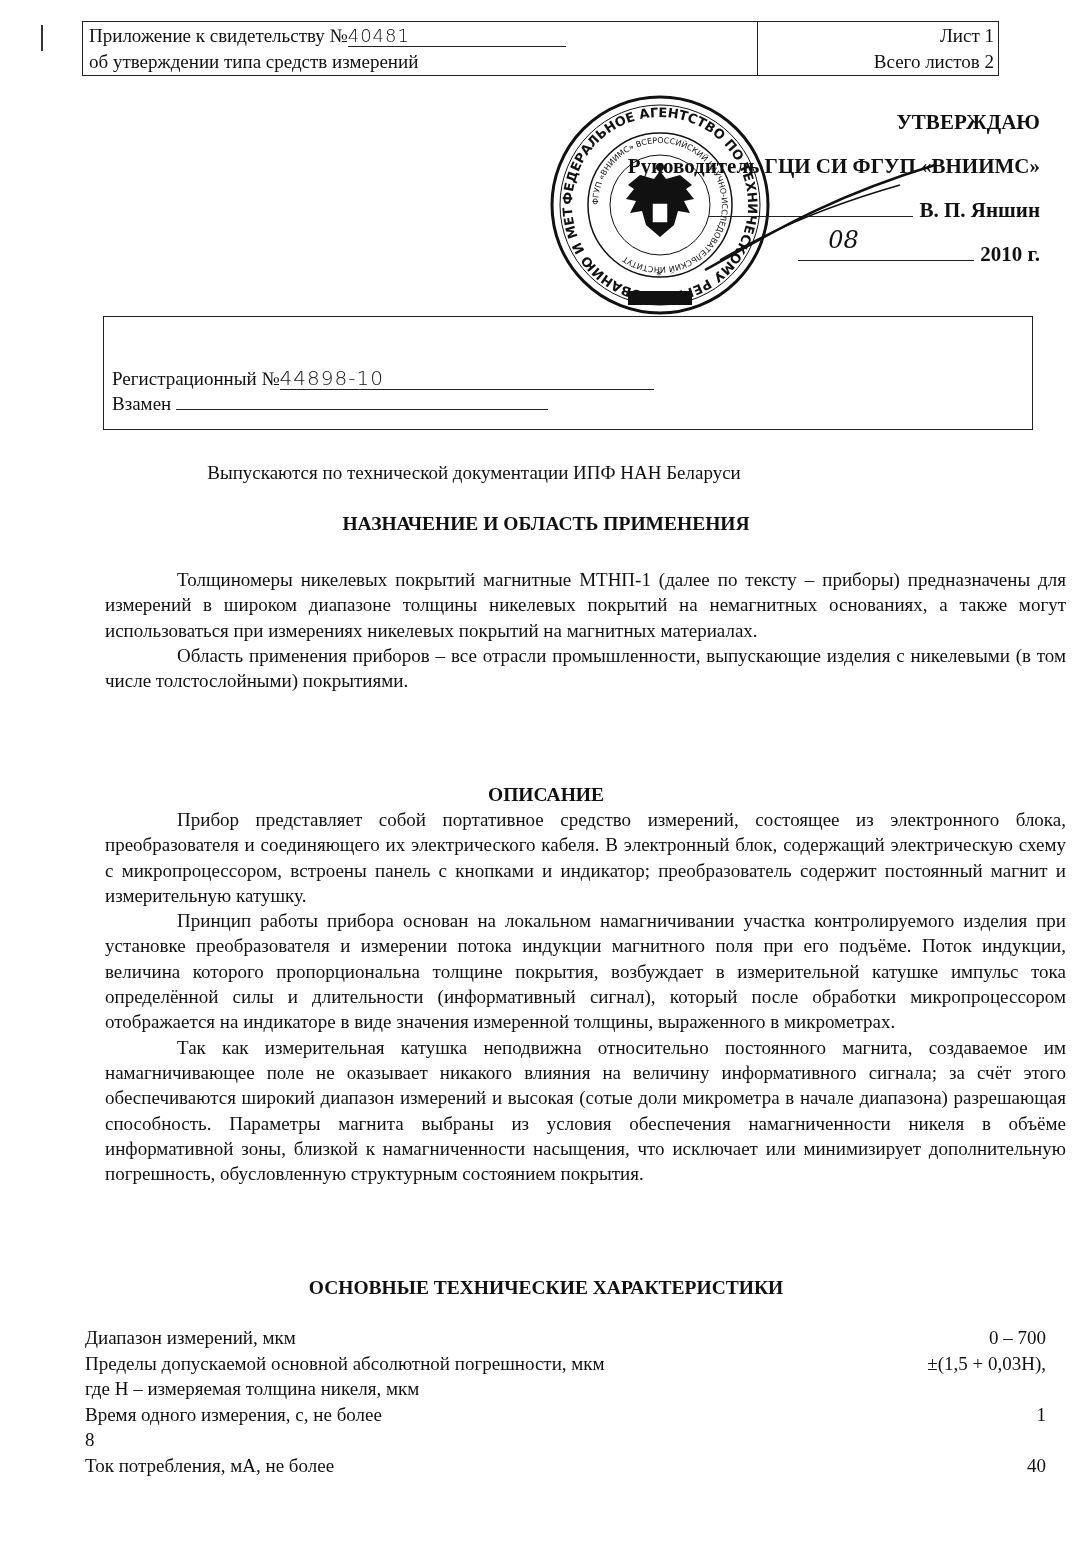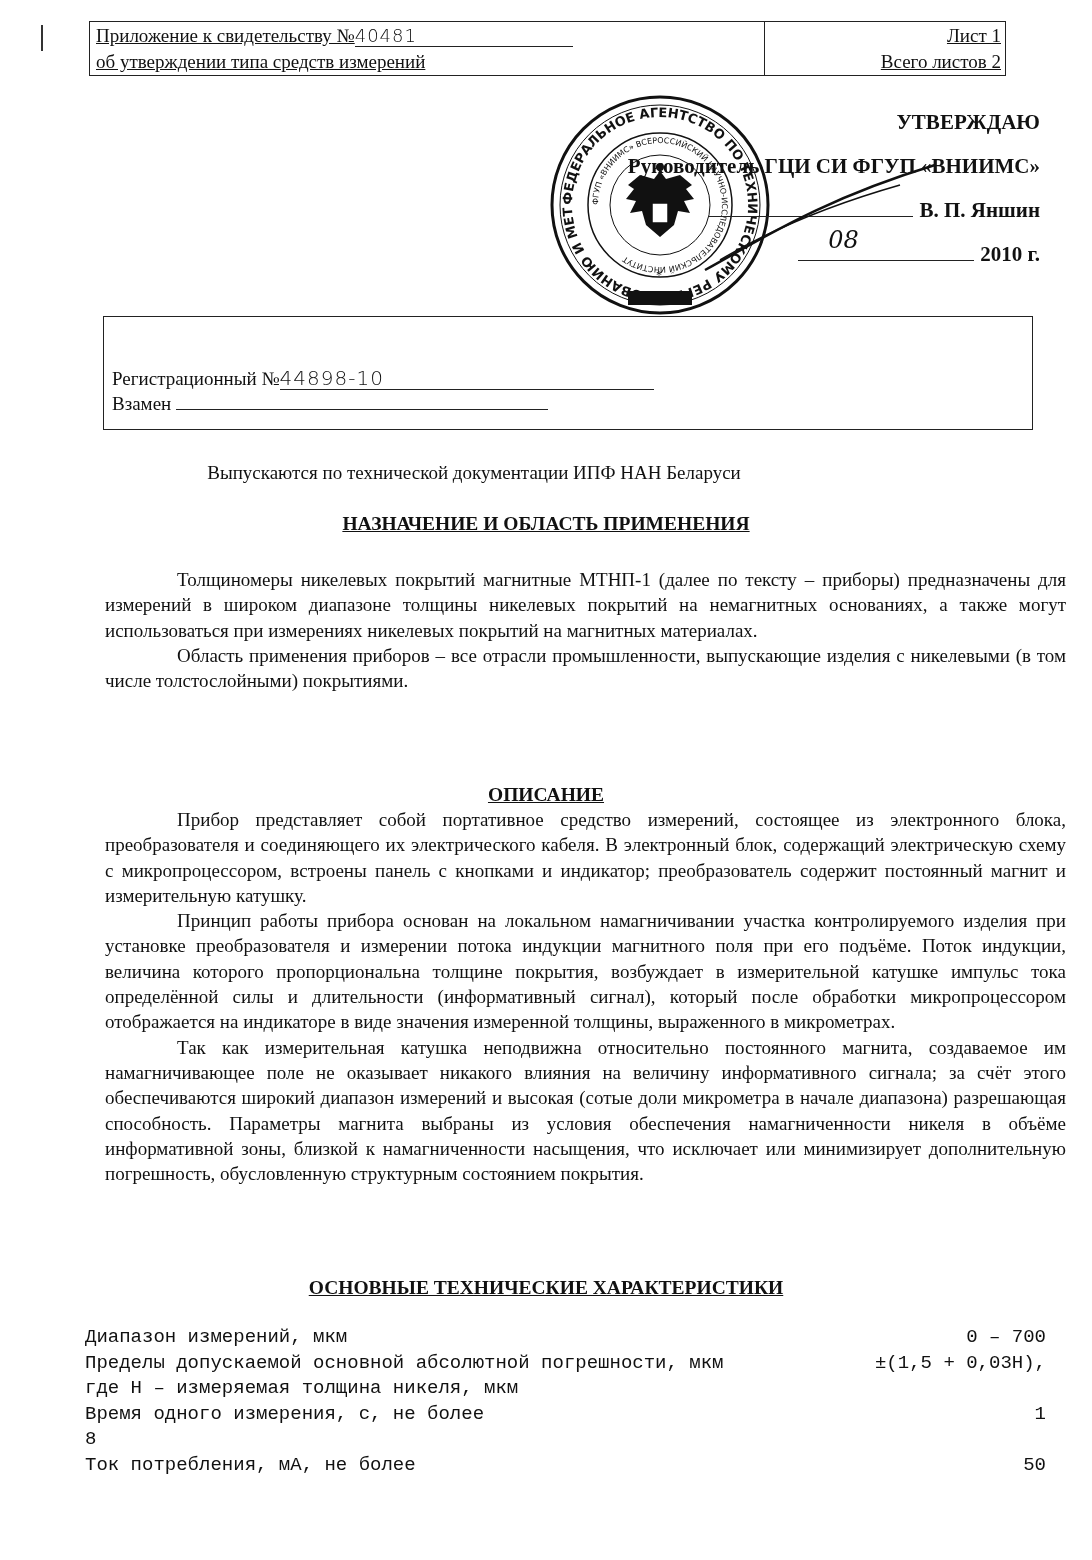--- a/index.html
+++ b/index.html
@@ -5,23 +5,23 @@
     html, body { margin: 0; padding: 0; background: #ffffff; }
     body {
       width: 1092px; height: 1560px; position: relative; overflow: hidden;
       font-family: "Liberation Serif", serif; color: #111;
     }
     .abs { position: absolute; }
     .edge-mark { left: 41px; top: 25px; width: 2px; height: 26px; background: #333; }
 
     
     .hdr-table {
-      left: 89px; top: 21px; width: 917px; height: 55px;
+      left: 82px; top: 21px; width: 917px; height: 55px;
       border: 1.5px solid #222; box-sizing: border-box; display: flex;
-      font-size: 19px; line-height: 26px; text-decoration: underline;
+      font-size: 19px; line-height: 26px;
     }
     .hdr-left { width: 675px; border-right: 1.5px solid #222; padding: 1px 0 0 6px; box-sizing: border-box; }
     .hdr-right { flex: 1; text-align: right; padding: 1px 4px 0 0; box-sizing: border-box; }
     .hand { font-family: "DejaVu Sans", sans-serif; font-weight: 300; font-size: 18px; letter-spacing: 1px; }
     .uline { display: inline-block; border-bottom: 1px solid #222; line-height: 20px; vertical-align: baseline; }
 
     
     .approve {
       right: 52px; top: 100px; text-align: right; font-weight: bold; font-size: 21px; line-height: 44px;
     }
@@ -34,21 +34,21 @@
 
     
     .reg-table {
       left: 103px; top: 316px; width: 930px; height: 114px;
       border: 1.5px solid #222; box-sizing: border-box; display: flex; font-size: 19px;
     }
     .reg-left { width: 383px; border-right: 1.5px solid #222; display: flex; align-items: center; justify-content: center; text-align: center; line-height: 25px; box-sizing: border-box; }
     .reg-right { flex: 1; padding: 11px 0 0 8px; line-height: 25px; }
 
     .center-line { left: 0; width: 948px; text-align: center; font-size: 19px; }
-    .section-title { left: 0; width: 1092px; text-align: center; font-size: 19.5px; font-weight: bold; text-decoration: underline; }
+    .section-title { left: 0; width: 1092px; text-align: center; font-size: 19.5px; font-weight: bold; }
 
     .para {
       left: 85px; width: 961px; font-size: 19px; line-height: 25.3px; text-align: justify; margin-left: 20px;
     }
     .para p { margin: 0; text-indent: 72px; text-align: justify; }
 
     .spec { left: 85px; width: 961px; font-size: 19px; line-height: 25.5px; }
     .spec-row { display: flex; justify-content: space-between; }
   </style>
 </head>
@@ -134,21 +134,21 @@
 </div>
 
 <div class="abs section-title" style="top:784px;">ОПИСАНИЕ</div>
 <div class="abs para" style="top:807px;">
   <p>Прибор представляет собой портативное средство измерений, состоящее из электронного блока, преобразователя и соединяющего их электрического кабеля. В электронный блок, содержащий электрическую схему с микропроцессором, встроены панель с кнопками и индикатор; преобразователь содержит постоянный магнит и измерительную катушку.</p>
   <p>Принцип работы прибора основан на локальном намагничивании участка контролируемого изделия при установке преобразователя и измерении потока индукции магнитного поля при его подъёме. Поток индукции, величина которого пропорциональна толщине покрытия, возбуждает в измерительной катушке импульс тока определённой силы и длительности (информативный сигнал), который после обработки микропроцессором отображается на индикаторе в виде значения измеренной толщины, выраженного в микрометрах.</p>
   <p>Так как измерительная катушка неподвижна относительно постоянного магнита, создаваемое им намагничивающее поле не оказывает никакого влияния на величину информативного сигнала; за счёт этого обеспечиваются широкий диапазон измерений и высокая (сотые доли микрометра в начале диапазона) разрешающая способность. Параметры магнита выбраны из условия обеспечения намагниченности никеля в объёме информативной зоны, близкой к намагниченности насыщения, что исключает или минимизирует дополнительную погрешность, обусловленную структурным состоянием покрытия.</p>
 </div>
 
 <div class="abs section-title" style="top:1277px;">ОСНОВНЫЕ ТЕХНИЧЕСКИЕ ХАРАКТЕРИСТИКИ</div>
-<div class="abs spec" style="top:1325px;font-family:Liberation Mono, monospace;">
+<div class="abs spec" style="top:1325px;">
   <div class="spec-row">
       <span>Диапазон измерений, мкм</span>
       <span>0 – 700</span>
     </div>
   <div class="spec-row">
       <span>Пределы допускаемой основной абсолютной погрешности, мкм</span>
       <span>±(1,5 + 0,03Н),</span>
     </div>
   <div class="spec-row">
       <span>где Н – измеряемая толщина никеля, мкм</span>
@@ -156,15 +156,15 @@
     </div>
   <div class="spec-row">
       <span>Время одного измерения, с, не более</span>
       <span>1</span>
     </div>
   <div class="spec-row">
       <span>8</span>
     </div>
   <div class="spec-row">
       <span>Ток потребления, мА, не более</span>
-      <span>50</span>
+      <span>40</span>
     </div>
 </div>
 
 </body></html>

